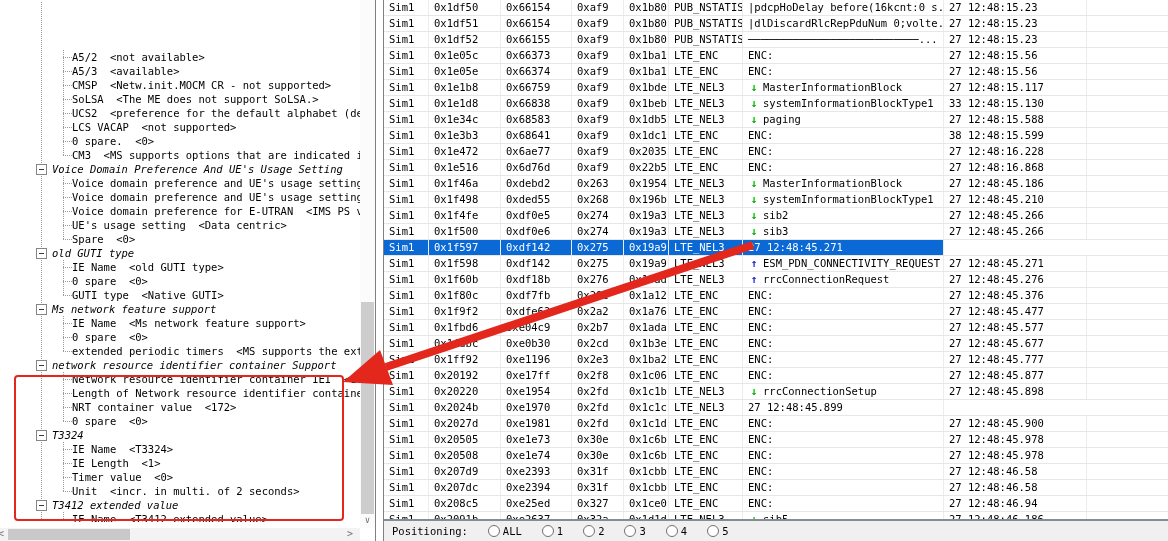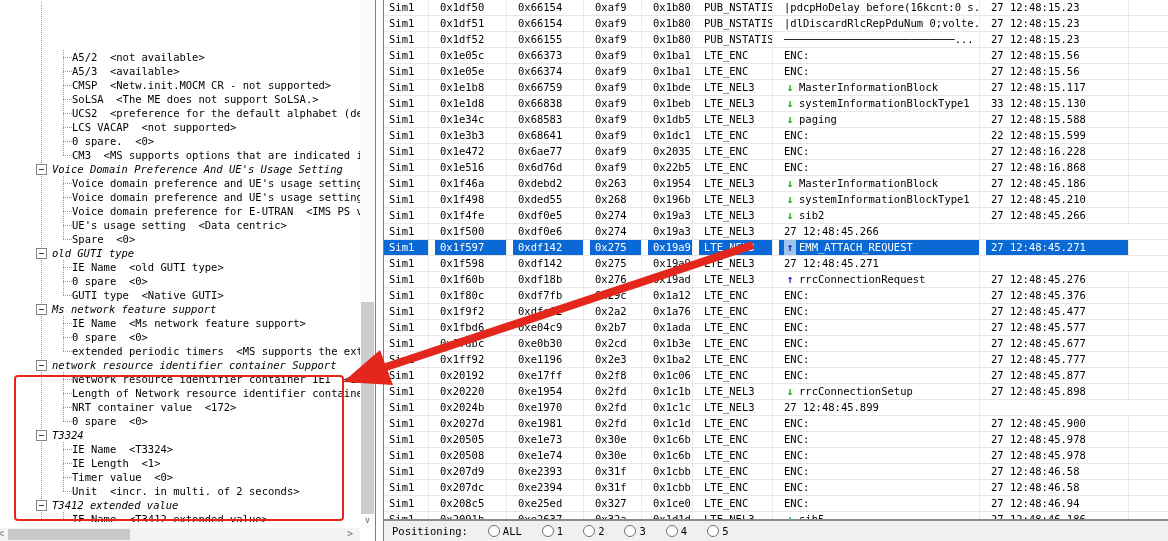--- a/index.html
+++ b/index.html
@@ -40,21 +40,21 @@
   #h-left{left:-5px;} #h-right{left:344px;}
 
   
   #divider{position:absolute;left:375px;top:0;width:9px;height:541px;background:#fff;
       border-left:1px solid #808080;border-right:1px solid #808080;box-sizing:border-box;}
 
   
   #right-panel{position:absolute;left:384px;top:0;width:784px;height:541px;background:#fff;}
   #log-table{position:absolute;left:0;top:0;width:784px;height:519px;overflow:hidden;}
   .log-row{display:grid;grid-template-columns:45px 72px 71px 52px 45px 74px 201px 143px 1fr;
-      height:16px;box-sizing:border-box;border-bottom:1px solid #e7e7e7;gap:6px;}
+      height:16px;box-sizing:border-box;border-bottom:1px solid #e7e7e7;}
   .cell{box-sizing:border-box;border-right:1px solid #ececec;padding-left:5px;
       line-height:15px;white-space:pre;overflow:hidden;}
   .cell:last-child{border-right:none;}
   .log-row.selected .cell.sel-bg{background:#0a69d5;color:#fff;}
   .dir{font-weight:bold;font-size:11px;display:inline-block;width:12px;text-align:center;margin-right:3px;}
   .dir.down{color:#00b400;} .dir.up{color:#1212d6;}
   .log-row.selected .dir{background:#9dc4ea;}
 
   
   #bottom-bar{position:absolute;left:0;top:519px;width:784px;height:22px;background:#f0f0f0;
@@ -184,21 +184,21 @@
           <div class="cell"></div>
         </div>
         <div class="log-row">
           <div class="cell sel-bg">Sim1</div>
           <div class="cell sel-bg">0x1e3b3</div>
           <div class="cell sel-bg">0x68641</div>
           <div class="cell sel-bg">0xaf9</div>
           <div class="cell sel-bg">0x1dc1</div>
           <div class="cell sel-bg">LTE_ENC</div>
           <div class="cell sel-bg">ENC:</div>
-          <div class="cell sel-bg">22 12:48:15.599</div>
+          <div class="cell sel-bg">38 12:48:15.599</div>
           <div class="cell"></div>
         </div>
         <div class="log-row">
           <div class="cell sel-bg">Sim1</div>
           <div class="cell sel-bg">0x1e472</div>
           <div class="cell sel-bg">0x6ae77</div>
           <div class="cell sel-bg">0xaf9</div>
           <div class="cell sel-bg">0x2035</div>
           <div class="cell sel-bg">LTE_ENC</div>
           <div class="cell sel-bg">ENC:</div>
@@ -249,41 +249,42 @@
           <div class="cell sel-bg">27 12:48:45.266</div>
           <div class="cell"></div>
         </div>
         <div class="log-row">
           <div class="cell sel-bg">Sim1</div>
           <div class="cell sel-bg">0x1f500</div>
           <div class="cell sel-bg">0xdf0e6</div>
           <div class="cell sel-bg">0x274</div>
           <div class="cell sel-bg">0x19a3</div>
           <div class="cell sel-bg">LTE_NEL3</div>
+          <div class="cell sel-bg"><span class="dir down">↓</span>sib3</div>
           <div class="cell sel-bg">27 12:48:45.266</div>
           <div class="cell"></div>
         </div>
         <div class="log-row selected">
           <div class="cell sel-bg">Sim1</div>
           <div class="cell sel-bg">0x1f597</div>
           <div class="cell sel-bg">0xdf142</div>
           <div class="cell sel-bg">0x275</div>
           <div class="cell sel-bg">0x19a9</div>
           <div class="cell sel-bg">LTE_NEL3</div>
-          <div class="cell sel-bg"><span class="dir up">↑</span>EMM_ATTACH_REQUEST</div>
           <div class="cell sel-bg">27 12:48:45.271</div>
           <div class="cell"></div>
         </div>
         <div class="log-row">
           <div class="cell sel-bg">Sim1</div>
           <div class="cell sel-bg">0x1f598</div>
           <div class="cell sel-bg">0xdf142</div>
           <div class="cell sel-bg">0x275</div>
           <div class="cell sel-bg">0x19a9</div>
           <div class="cell sel-bg">LTE_NEL3</div>
+          <div class="cell sel-bg"><span class="dir up">↑</span>ESM_PDN_CONNECTIVITY_REQUEST</div>
           <div class="cell sel-bg">27 12:48:45.271</div>
           <div class="cell"></div>
         </div>
         <div class="log-row">
           <div class="cell sel-bg">Sim1</div>
           <div class="cell sel-bg">0x1f60b</div>
           <div class="cell sel-bg">0xdf18b</div>
           <div class="cell sel-bg">0x276</div>
           <div class="cell sel-bg">0x19ad</div>
           <div class="cell sel-bg">LTE_NEL3</div>

